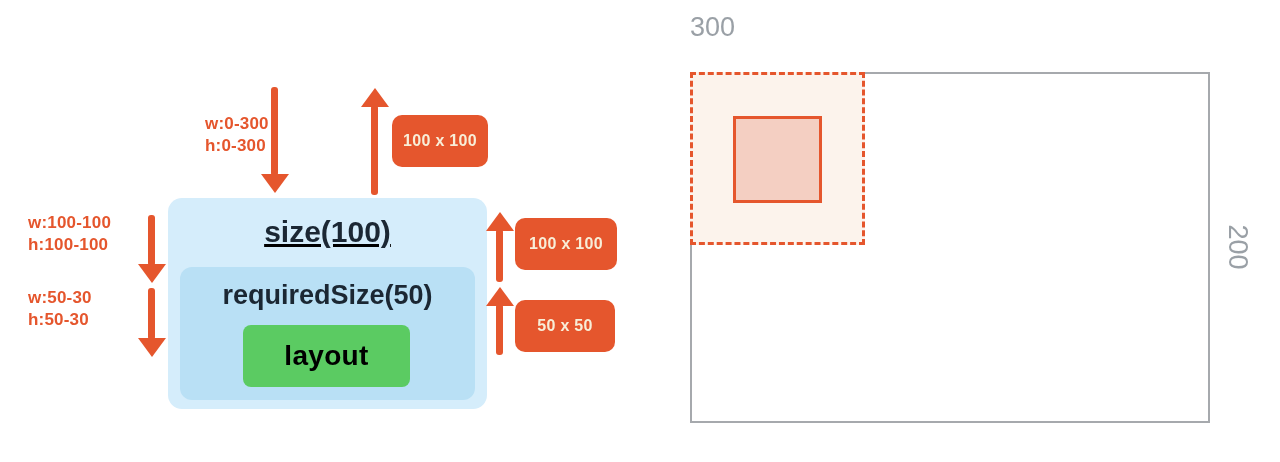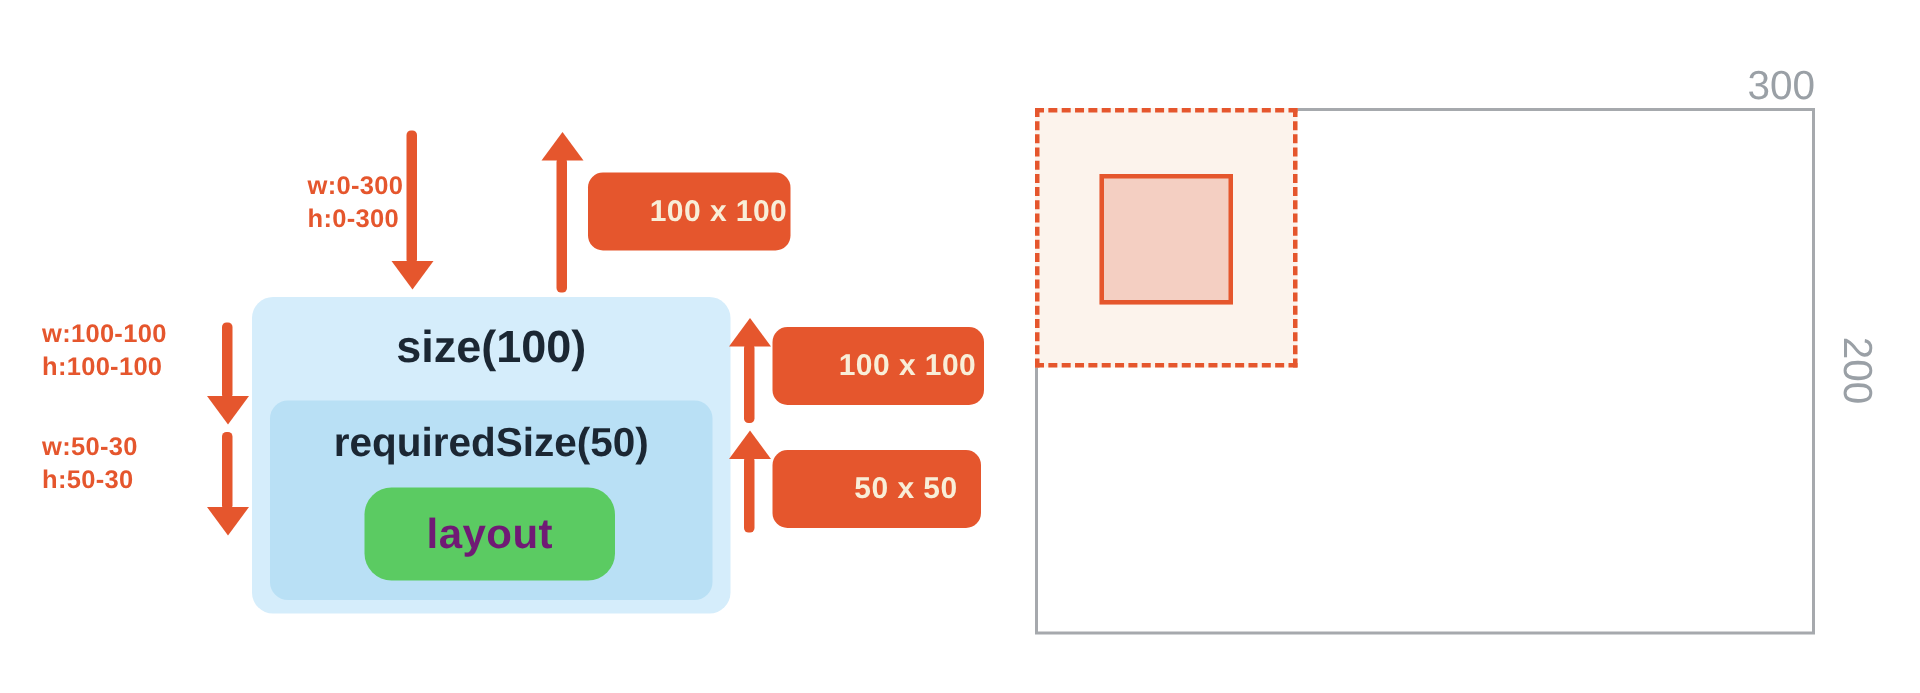--- a/index.html
+++ b/index.html
@@ -30,50 +30,50 @@
   .arrow.down .line{top:0;bottom:17px;}
   .arrow.up .line{bottom:0;top:17px;}
   .arrow .head{position:absolute;left:0;width:0;height:0;
     border-left:14px solid transparent;border-right:14px solid transparent;}
   .arrow.down .head{bottom:0;border-top:19px solid var(--orange);}
   .arrow.up .head{top:0;border-bottom:19px solid var(--orange);}
   
   .badge{
     position:absolute;background:var(--orange);color:var(--badge-text);
     border-radius:10px;display:flex;align-items:center;justify-content:center;
-    font-size:20px;font-weight:700;letter-spacing:0.3px;padding-left:39px;
+    font-size:16px;font-weight:700;letter-spacing:0.3px;
   }
   
   .outer-box{
     position:absolute;left:168px;top:198px;width:319px;height:211px;
-    background:var(--outer-blue);border-radius:14px;
+    background:var(--outer-blue);border-radius:14px;text-decoration:underline;
   }
   .outer-box .box-title{
     text-align:center;margin-top:17px;font-size:30px;font-weight:700;color:var(--dark);
   }
   .inner-box{
     position:absolute;left:12px;top:69px;width:295px;height:133px;
     background:var(--inner-blue);border-radius:12px;
   }
   .inner-box .box-title{
     text-align:center;margin-top:13px;font-size:27px;font-weight:700;color:var(--dark);
   }
   .layout-box{
     position:absolute;left:63px;top:58px;width:167px;height:62px;
-    background:var(--green);border-radius:18px;color:#701a75;
+    background:var(--green);border-radius:8px;color:#000000;
     font-size:28px;font-weight:700;display:flex;align-items:center;justify-content:center;
     letter-spacing:0.3px;
   }
   
   .parent-rect{
     position:absolute;left:690px;top:72px;width:520px;height:351px;
     border:2px solid var(--gray-border);background:#ffffff;box-sizing:border-box;
   }
   .dim-label{position:absolute;color:var(--gray);font-size:27px;font-weight:400;}
-  .dim-label.top{left:690px;top:42px;width:520px;text-align:right;}
+  .dim-label.top{left:690px;top:12px;width:520px;text-align:left;}
   .dim-label.side{left:1198px;top:232px;width:80px;height:30px;text-align:center;
     transform:rotate(90deg);}
   .dashed-box{
     position:absolute;left:690px;top:72px;width:175px;height:173px;
     border:3px dashed var(--orange);background:var(--dashed-fill);box-sizing:border-box;
   }
   .content-box{
     position:absolute;left:733px;top:116px;width:89px;height:87px;
     border:3px solid var(--orange);background:var(--content-fill);box-sizing:border-box;
   }

